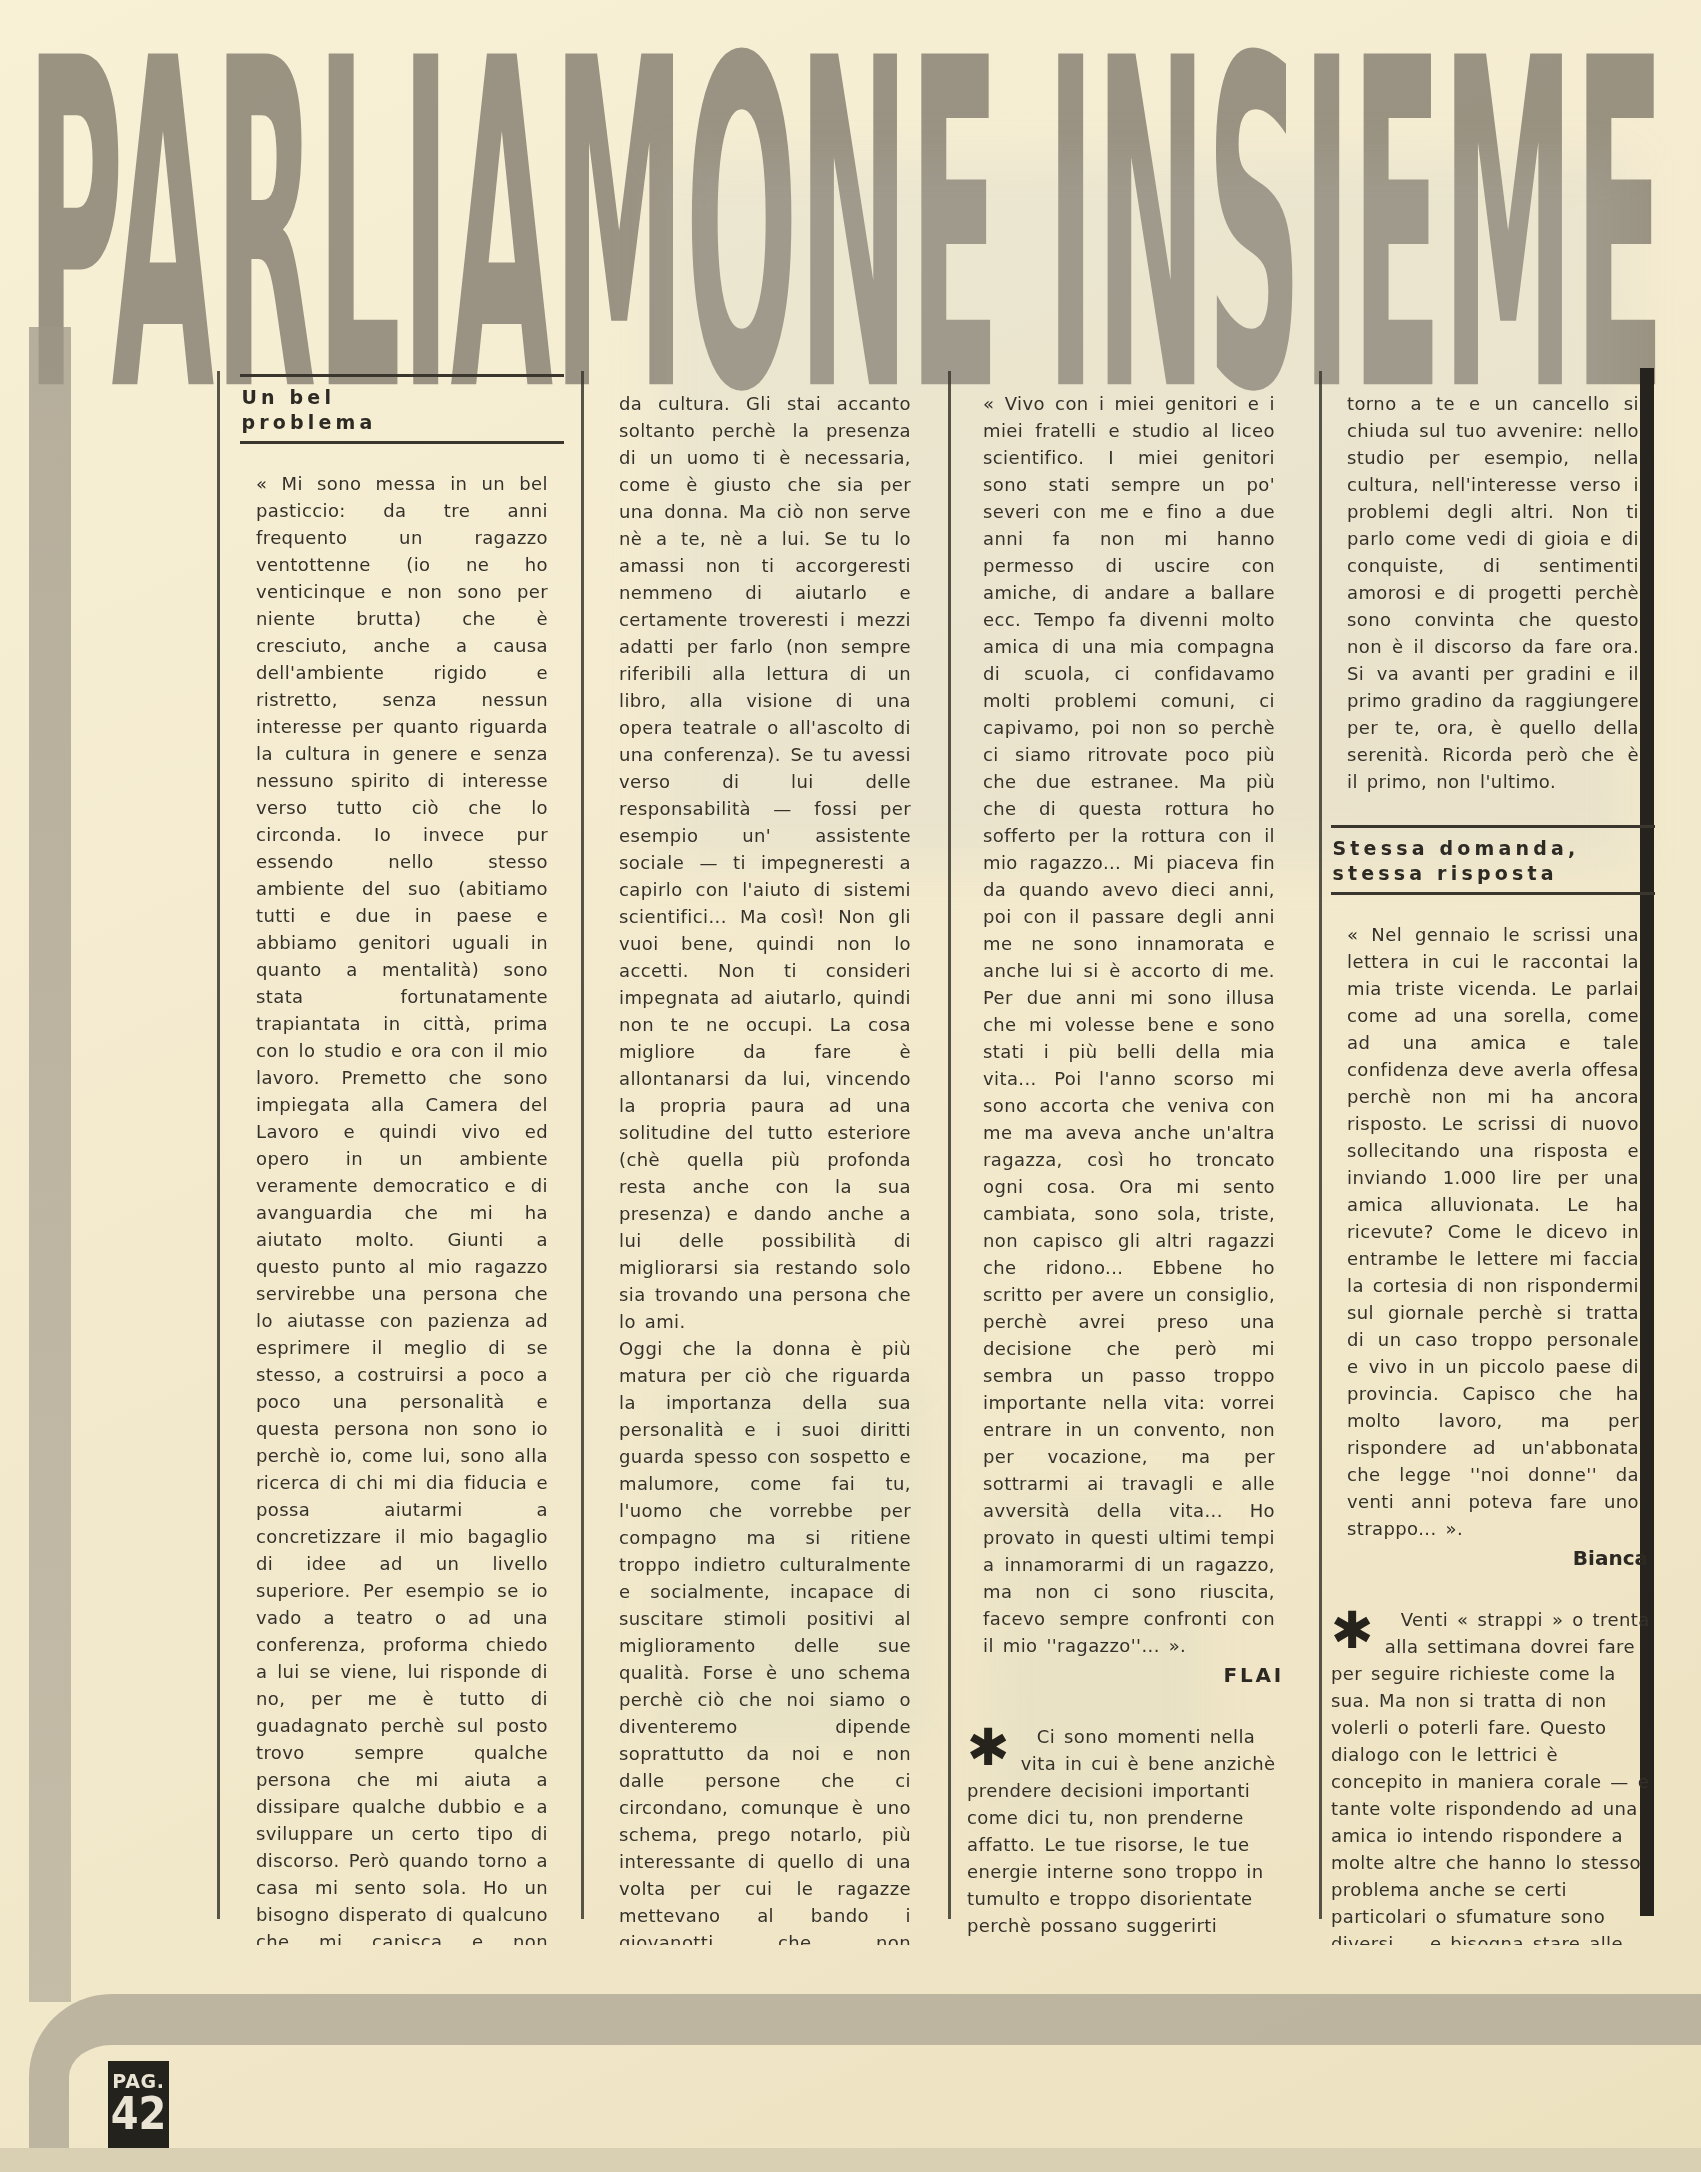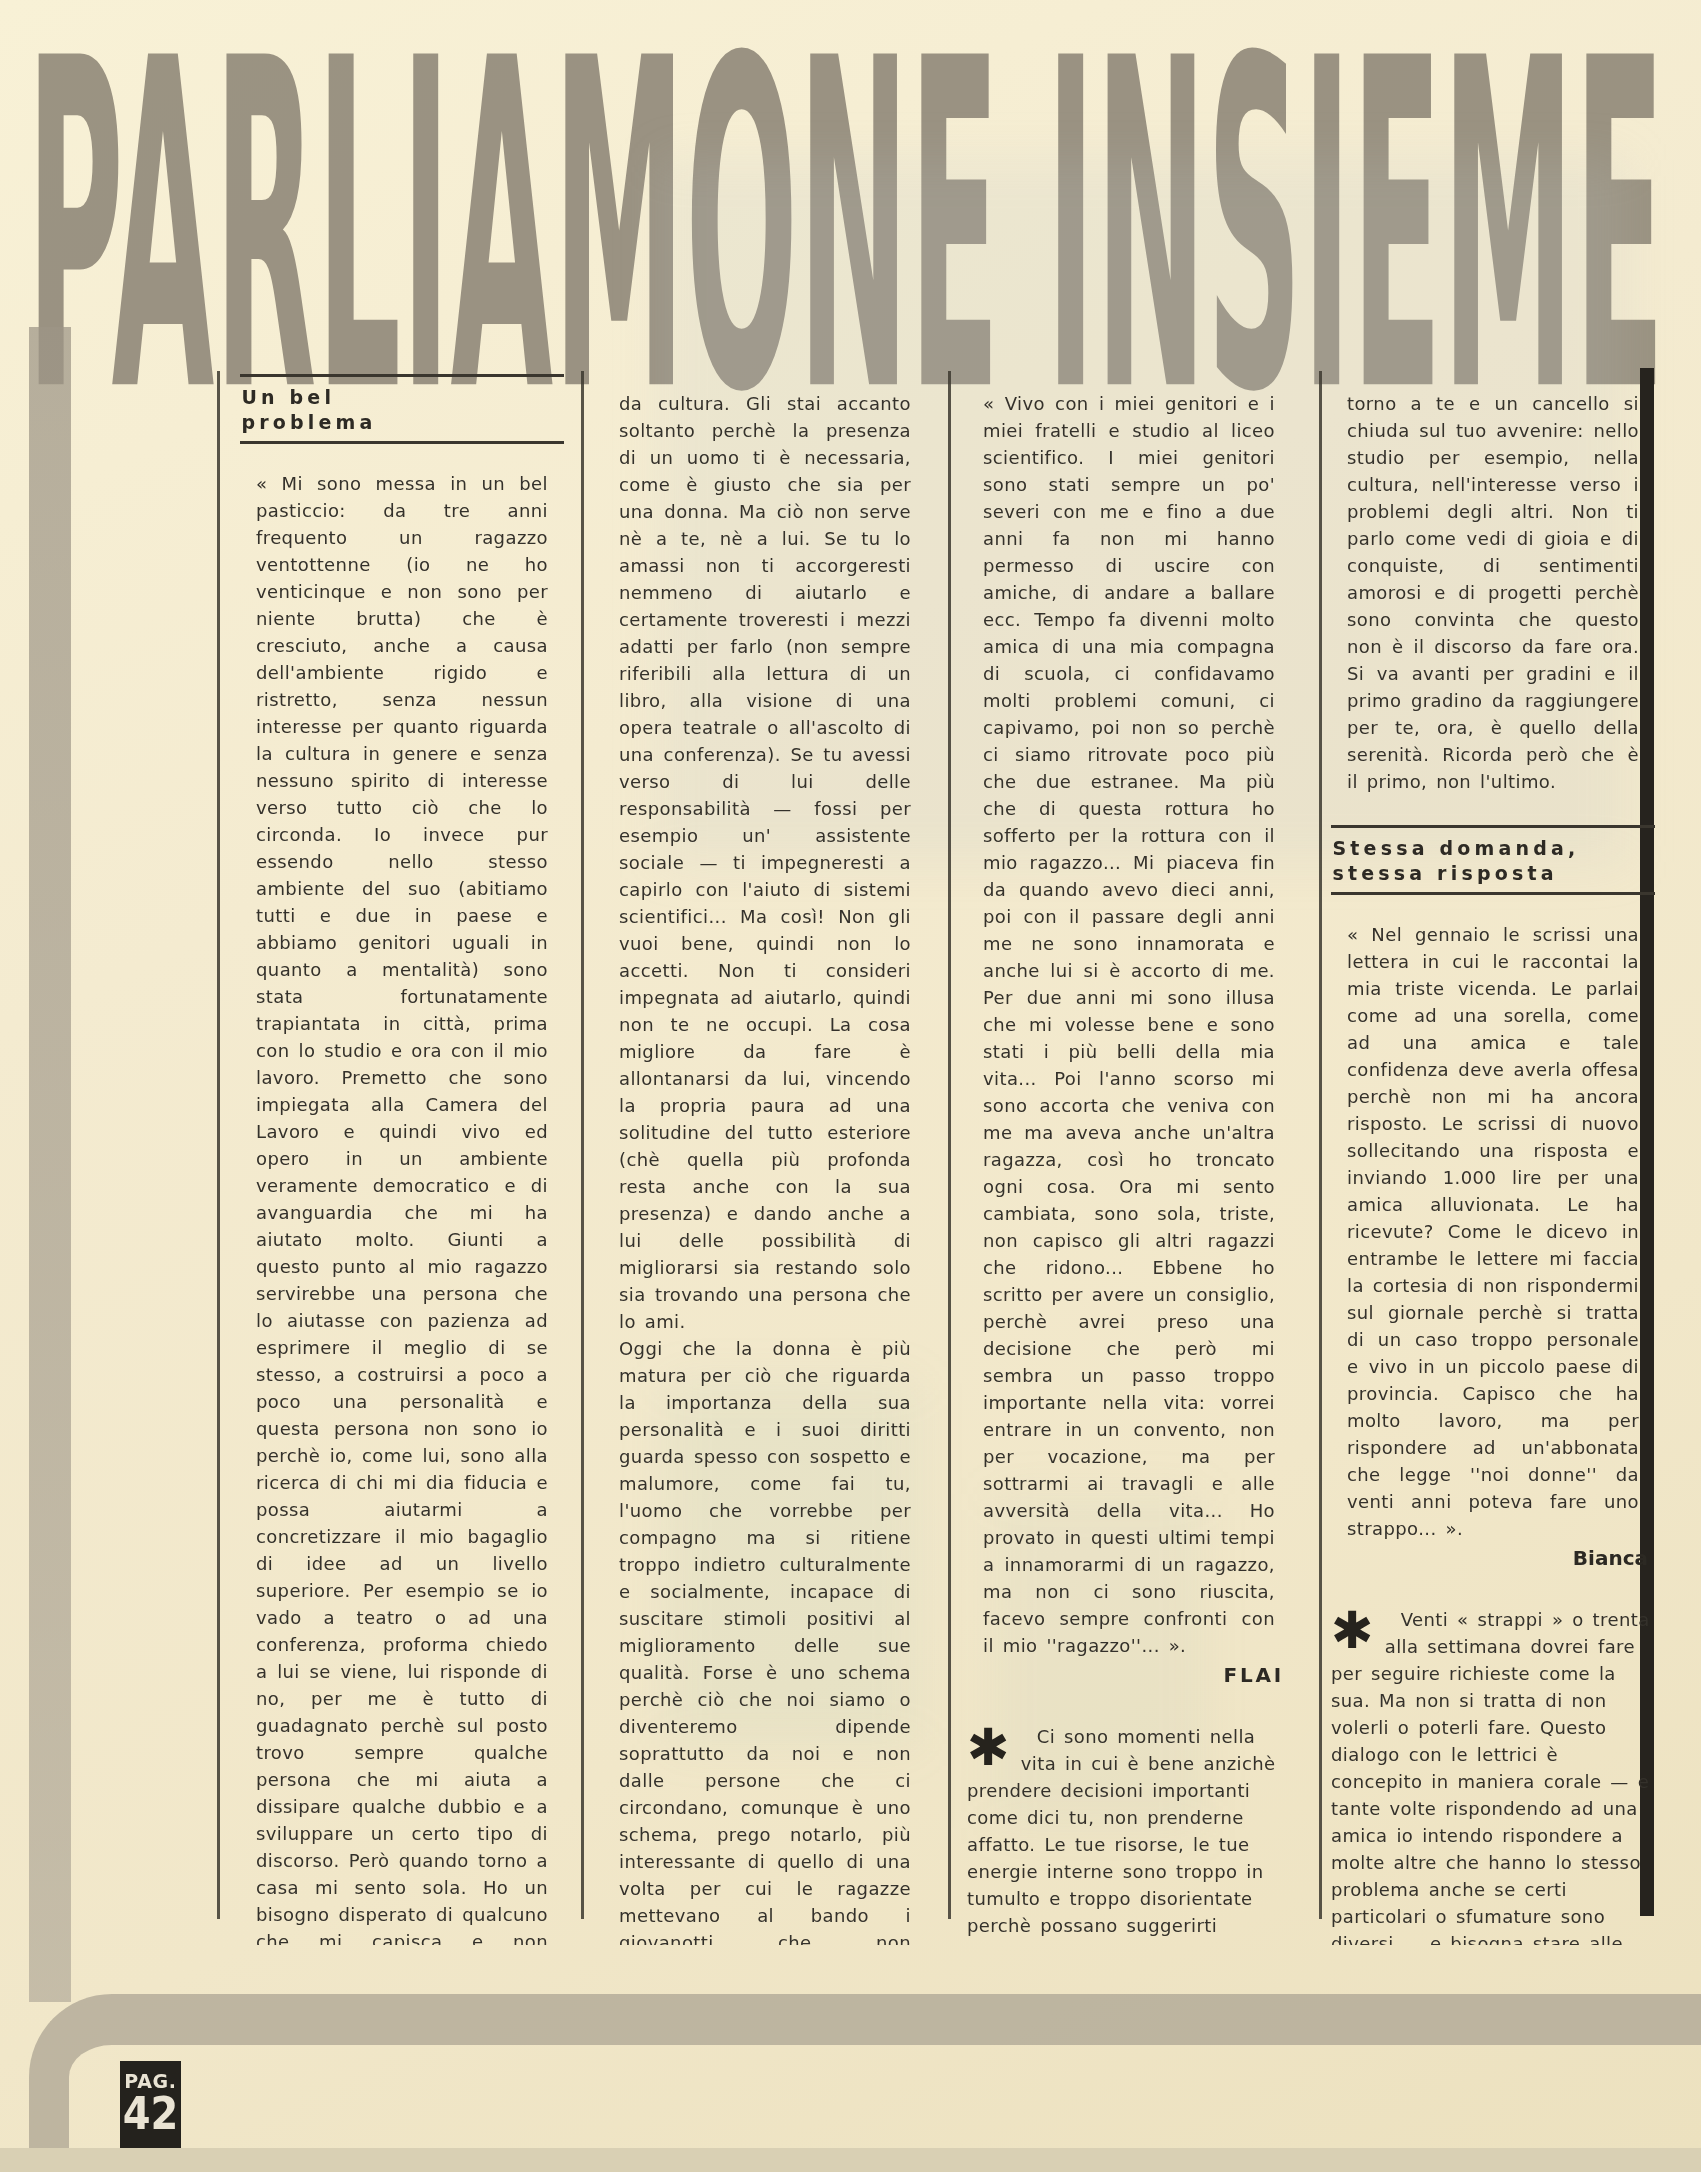--- a/index.html
+++ b/index.html
@@ -76,21 +76,21 @@
   .sig.flai{letter-spacing:2.8px;}
   .reply{margin-top:5.6px;}
   .ast{
     float:left;
     font-size:51px;line-height:44px;
     margin:2.8px 11px 1.4px 0;
     color:#26231d;
   }
   
   .badge{
-    position:absolute;left:120px;top:2061px;width:61px;height:111px;
+    position:absolute;left:108px;top:2061px;width:61px;height:111px;
     background:#24221d;color:#e9e3d3;
     display:flex;flex-direction:column;align-items:center;justify-content:flex-start;
     padding-top:9.7px;box-sizing:border-box;
   }
   .badge .lbl{font-size:19px;font-weight:bold;letter-spacing:0.7px;line-height:21px;}
   .badge .num{font-size:40px;font-weight:bold;line-height:43px;transform:scaleY(1.12);}
 </style>
 </head>
 <body>
 

